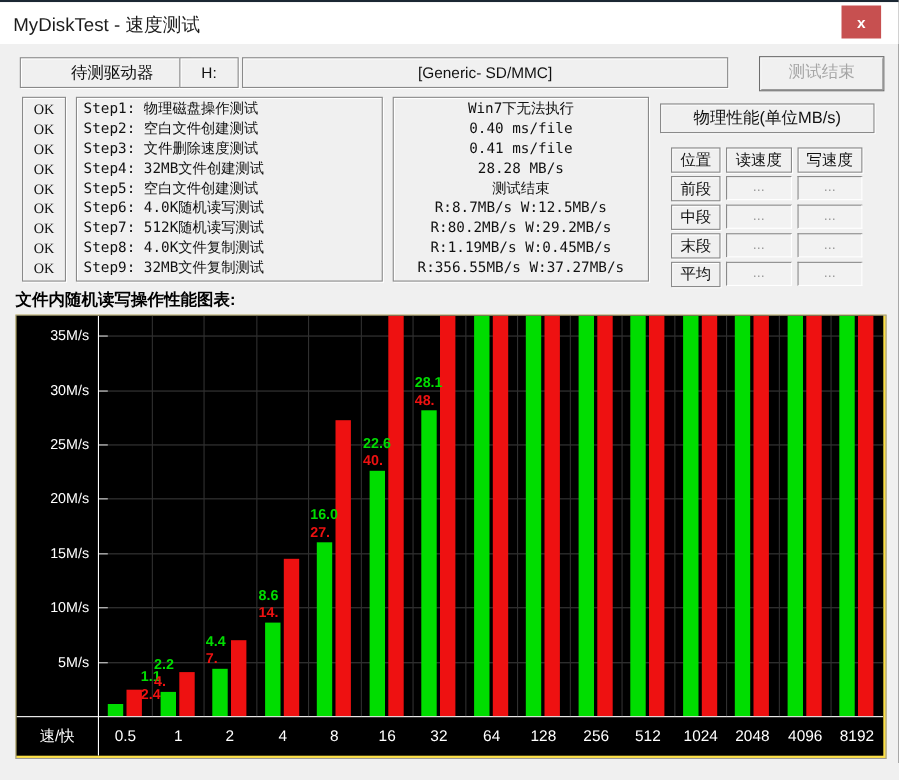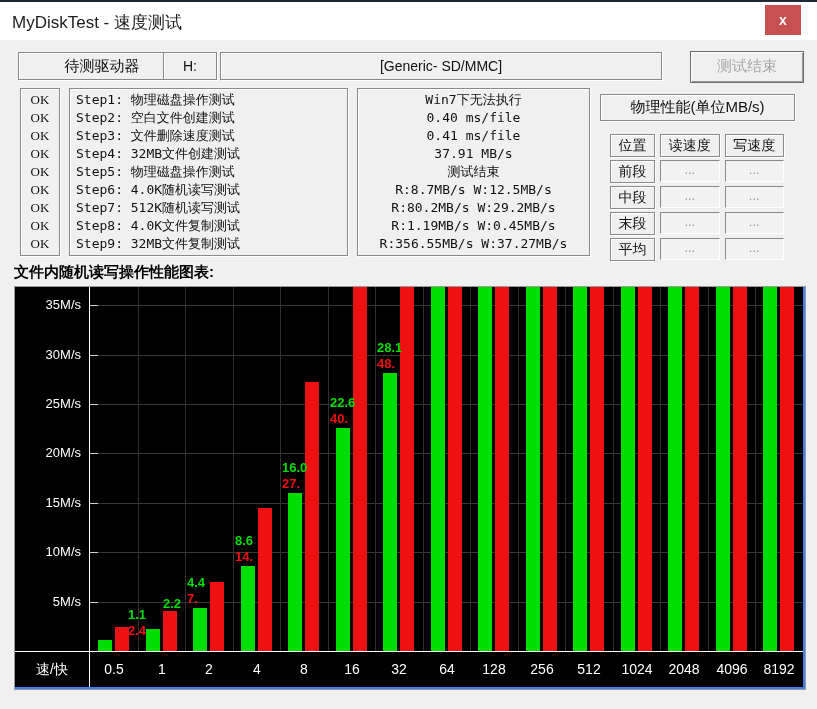--- a/index.html
+++ b/index.html
@@ -33,21 +33,21 @@
   #results-panel{left:357px;top:88px;width:233px;height:168px;padding-top:2px;box-sizing:border-box;text-align:center;}
   #phys-title{left:600px;top:94px;width:193px;height:25px;font-size:15px;color:#111;}
   #phys-table{left:599px;top:134px;width:190px;}
   .trow{display:flex;margin-bottom:3px;padding-left:11px;}
   .th{height:21px;line-height:21px;font-size:14px;color:#111;text-align:center;}
   .cell-dots{height:20px;line-height:18px;font-size:13px;color:#9a9a9a;text-align:center;}
   .rl{width:48px;margin-right:5px;}
   .rc{width:64px;margin-right:5px;}
   
   #chart-title{left:14px;top:263px;font-size:15px;font-weight:bold;color:#000;}
-  #chart-box{left:14px;top:286px;width:790px;height:402px;border:1px solid #9a9a9a;background:#3b82f6;}
+  #chart-box{left:14px;top:286px;width:790px;height:402px;border:1px solid #9a9a9a;background:#fde047;}
   #chart-inner{position:relative;width:788px;height:400px;background:#000;overflow:hidden;}
   .white{background:#fff;}
   .ylab{position:absolute;width:66px;text-align:right;font-size:13px;color:#fff;height:16px;line-height:16px;}
   .hgrid{position:absolute;height:1px;background:#383838;}
   .vgrid{position:absolute;width:1px;background:#303030;}
   .ytick{position:absolute;width:8px;height:1px;background:#cfcfcf;}
   .bar{position:absolute;width:14px;}
   .blab{position:absolute;width:46px;font-size:13px;font-weight:bold;line-height:16px;white-space:nowrap;}
   .xlab{position:absolute;text-align:center;font-size:14px;color:#fff;line-height:34px;}
 </style>
@@ -82,31 +82,31 @@
     <div class="line">OK</div>
     <div class="line">OK</div>
     <div class="line">OK</div>
     <div class="line">OK</div>
   </div>
 <div class="abs frame mono" id="steps-panel">
     <div class="line">Step1: 物理磁盘操作测试</div>
     <div class="line">Step2: 空白文件创建测试</div>
     <div class="line">Step3: 文件删除速度测试</div>
     <div class="line">Step4: 32MB文件创建测试</div>
-    <div class="line">Step5: 物理磁盘操作测试</div>
+    <div class="line">Step5: 空白文件创建测试</div>
     <div class="line">Step6: 4.0K随机读写测试</div>
     <div class="line">Step7: 512K随机读写测试</div>
     <div class="line">Step8: 4.0K文件复制测试</div>
     <div class="line">Step9: 32MB文件复制测试</div>
   </div>
 <div class="abs frame mono" id="results-panel">
     <div class="line">Win7下无法执行</div>
     <div class="line">0.40 ms/file</div>
     <div class="line">0.41 ms/file</div>
-    <div class="line">37.91 MB/s</div>
+    <div class="line">28.28 MB/s</div>
     <div class="line">测试结束</div>
     <div class="line">R:8.7MB/s W:12.5MB/s</div>
     <div class="line">R:80.2MB/s W:29.2MB/s</div>
     <div class="line">R:1.19MB/s W:0.45MB/s</div>
     <div class="line">R:356.55MB/s W:37.27MB/s</div>
   </div>
 
 <div class="abs frame ctr" id="phys-title">
   <span>物理性能(单位MB/s)</span>
 </div>
@@ -181,21 +181,21 @@
       <div class="bar" style="left: 83px; top: 353.132px; width: 14px; height: 10.868px; position: absolute; background: rgb(0, 221, 0);"></div>
       <div class="bar" style="left: 100px; top: 340.288px; width: 14px; height: 23.712px; position: absolute; background: rgb(238, 17, 17);"></div>
       <div class="xlab" style="left: 75px; top: 365px; width: 48px; height: 35px; position: absolute;">0.5</div>
       <div class="blab" style="left: 77px; top: 320.132px; width: 46px; height: 32px; position: absolute; margin-left: 36px;">
         <div style="color: rgb(0, 221, 0);">1.1</div>
         <div style="color: rgb(238, 17, 17);">2.4</div>
       </div>
       <div class="bar" style="left: 131px; top: 342.264px; width: 14px; height: 21.736px; position: absolute; background: rgb(0, 221, 0);"></div>
       <div class="bar" style="left: 148px; top: 324.48px; width: 14px; height: 39.52px; position: absolute; background: rgb(238, 17, 17);"></div>
       <div class="xlab" style="left: 123px; top: 365px; width: 48px; height: 35px; position: absolute;">1</div>
-      <div class="blab" style="left: 125px; top: 309.264px; width: 46px; height: 32px; position: absolute; padding-left: 23px;">
+      <div class="blab" style="left: 125px; top: 309.264px; width: 46px; height: 32px; position: absolute;">
         <div style="color: rgb(0, 221, 0);">2.2</div>
         <div style="color: rgb(238, 17, 17);">4.</div>
       </div>
       <div class="bar" style="left: 178px; top: 320.528px; width: 14px; height: 43.472px; position: absolute; background: rgb(0, 221, 0);"></div>
       <div class="bar" style="left: 195px; top: 294.84px; width: 14px; height: 69.16px; position: absolute; background: rgb(238, 17, 17);"></div>
       <div class="xlab" style="left: 170px; top: 365px; width: 48px; height: 35px; position: absolute;">2</div>
       <div class="blab" style="left: 172px; top: 287.528px; width: 46px; height: 32px; position: absolute;">
         <div style="color: rgb(0, 221, 0);">4.4</div>
         <div style="color: rgb(238, 17, 17);">7.</div>
       </div>

